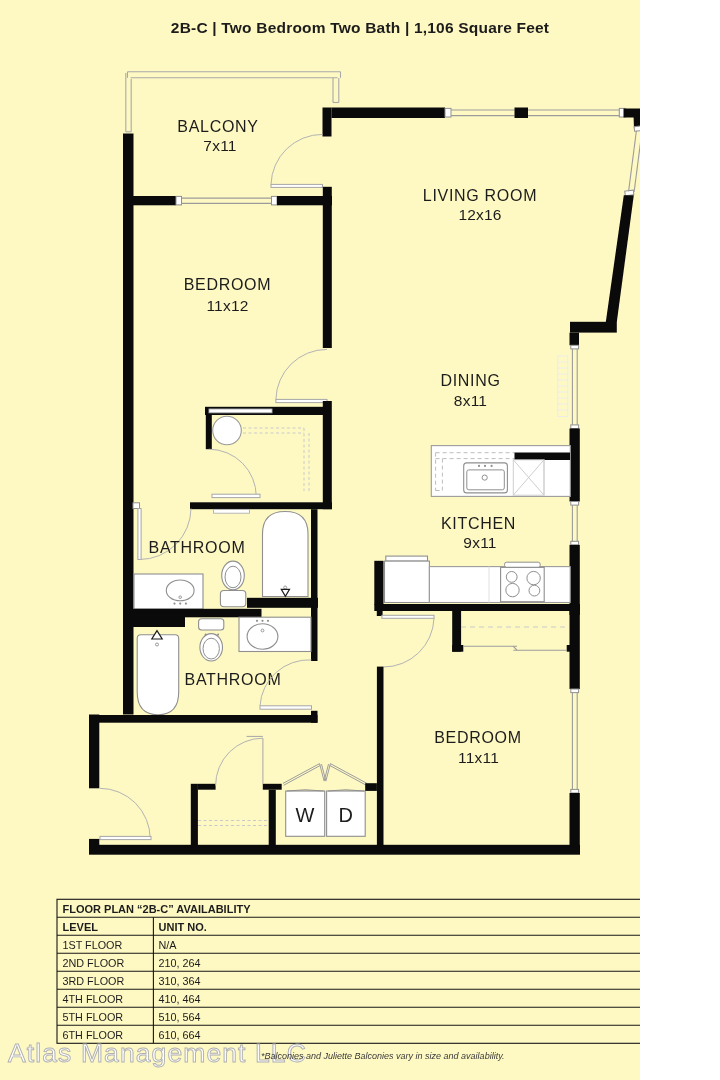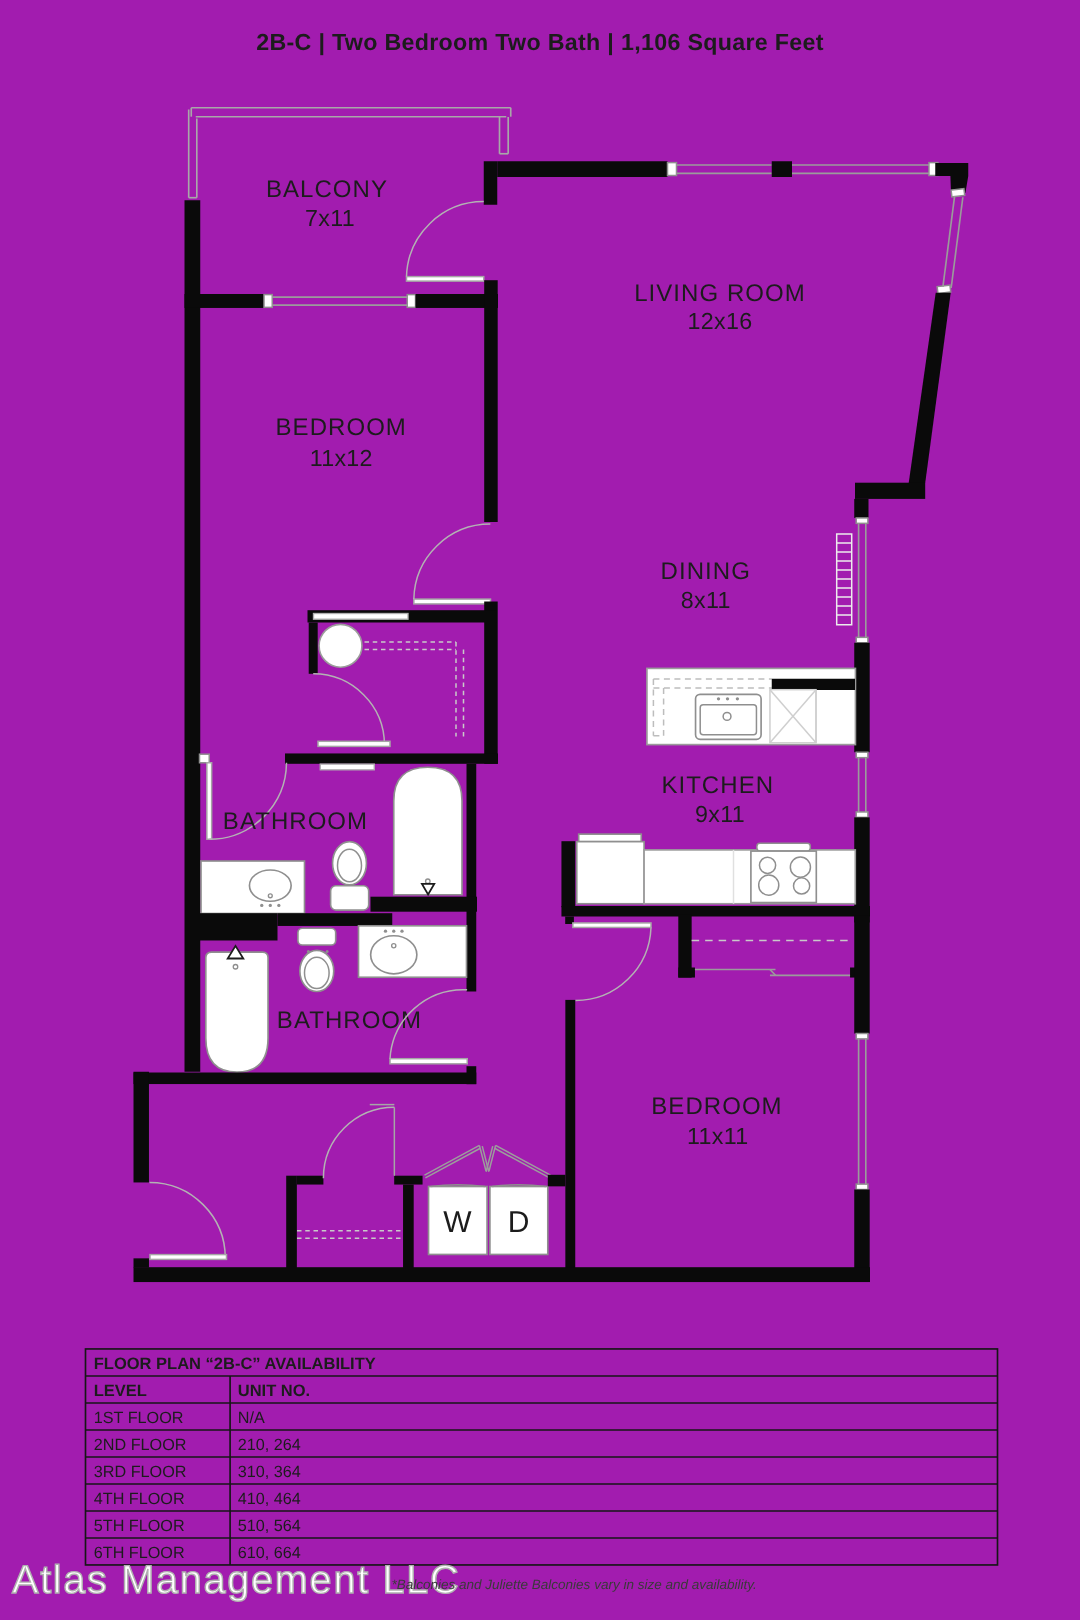--- a/index.html
+++ b/index.html
@@ -1,16 +1,16 @@
 <!DOCTYPE html>
 <html><head>
 <meta charset="utf-8">
 <style>
   html,body{margin:0;padding:0;background:#ffffff;}
-  .page{position:relative;width:720px;height:1080px;background:#a21caf;overflow:hidden;
+  .page{position:relative;width:640px;height:1080px;background:#fef9c3;overflow:hidden;
         font-family:"Liberation Sans", sans-serif;}
   svg text{font-family:"Liberation Sans", sans-serif;fill:#1c1c1c;}
   .room{font-size:16px;letter-spacing:0.7px;}
   .dim{font-size:15.5px;letter-spacing:0.2px;}
 </style>
 </head>
 <body>
 <div class="page">
 <svg width="720" height="1080" viewBox="0 0 720 1080" xmlns="http://www.w3.org/2000/svg">
 

